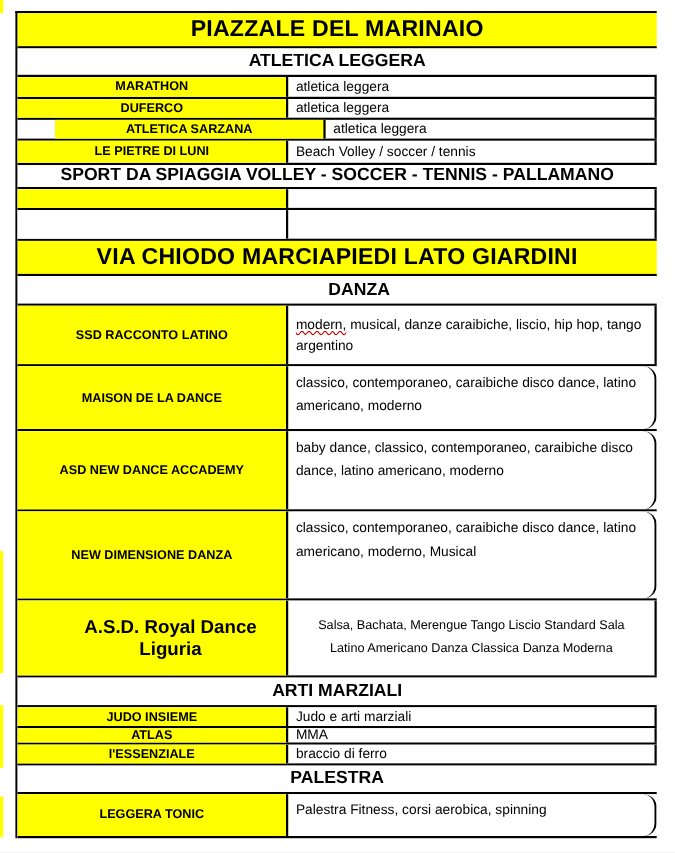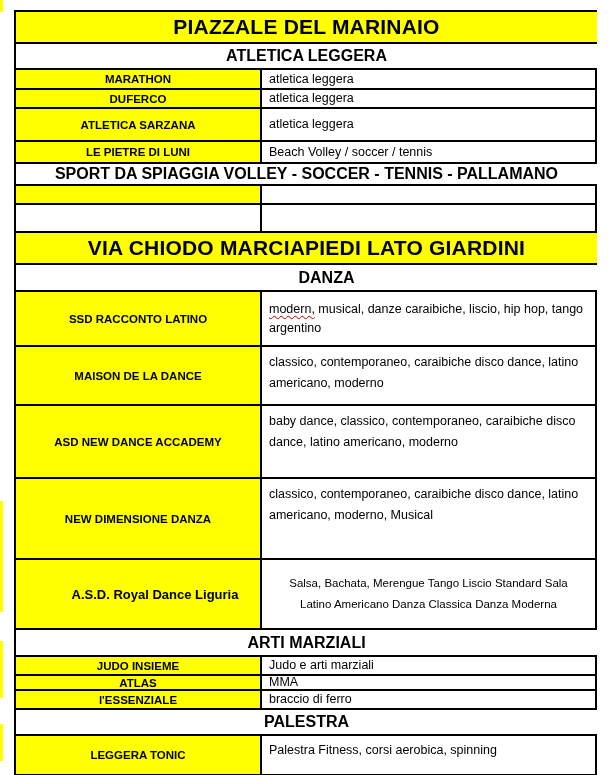--- a/index.html
+++ b/index.html
@@ -43,29 +43,29 @@
   .cell-name{
     flex:0 0 246px;width:246px;
     border-right:2px solid var(--color-border);
     background:var(--color-highlight);
     display:flex;align-items:center;justify-content:center;
     text-align:center;
     font-weight:bold;font-size:11.5px;
     padding:1px 6px;
   }
   .cell-name.plain{background:var(--color-background);}
-  .cell-name.mixed{font-size:13px;padding-left:40px;}
+  .cell-name.mixed{font-size:17px;padding-left:40px;}
   .cell-value{
     flex:1 1 auto;
     border-right:2px solid var(--color-border);
     display:flex;align-items:center;
     font-size:12.5px;line-height:19px;
     padding:2px 10px 2px 7px;
   }
-  .cell-value.v-top{align-items:flex-start;padding-top:5px;line-height:21px;}
+  .cell-value.v-top{align-items:flex-start;padding-top:5px;line-height:21px;border-radius:12px;}
   .cell-value.v-center-sm{
     align-items:center;justify-content:center;text-align:center;
     font-size:11.5px;line-height:21px;padding:2px 14px;
   }
   .misspelled{
     text-decoration-line:underline;
     text-decoration-style:wavy;
     text-decoration-color:var(--color-spellcheck_red);
     text-decoration-thickness:1px;
     text-underline-offset:2px;
@@ -98,21 +98,21 @@
     <div class="row" style="height:20px;">
       <div class="cell-name">MARATHON</div>
       <div class="cell-value">atletica leggera</div>
     </div>
 
     <div class="row" style="height:19px;">
       <div class="cell-name">DUFERCO</div>
       <div class="cell-value">atletica leggera</div>
     </div>
 
-    <div class="row" style="height:33px;">
+    <div class="row" style="height:19px;padding-left:34px;">
       <div class="cell-name">ATLETICA SARZANA</div>
       <div class="cell-value">atletica leggera</div>
     </div>
 
     <div class="row" style="height:22px;">
       <div class="cell-name">LE PIETRE DI LUNI</div>
       <div class="cell-value">Beach Volley / soccer / tennis</div>
     </div>
 
     <div class="row section" style="height:22px;">

